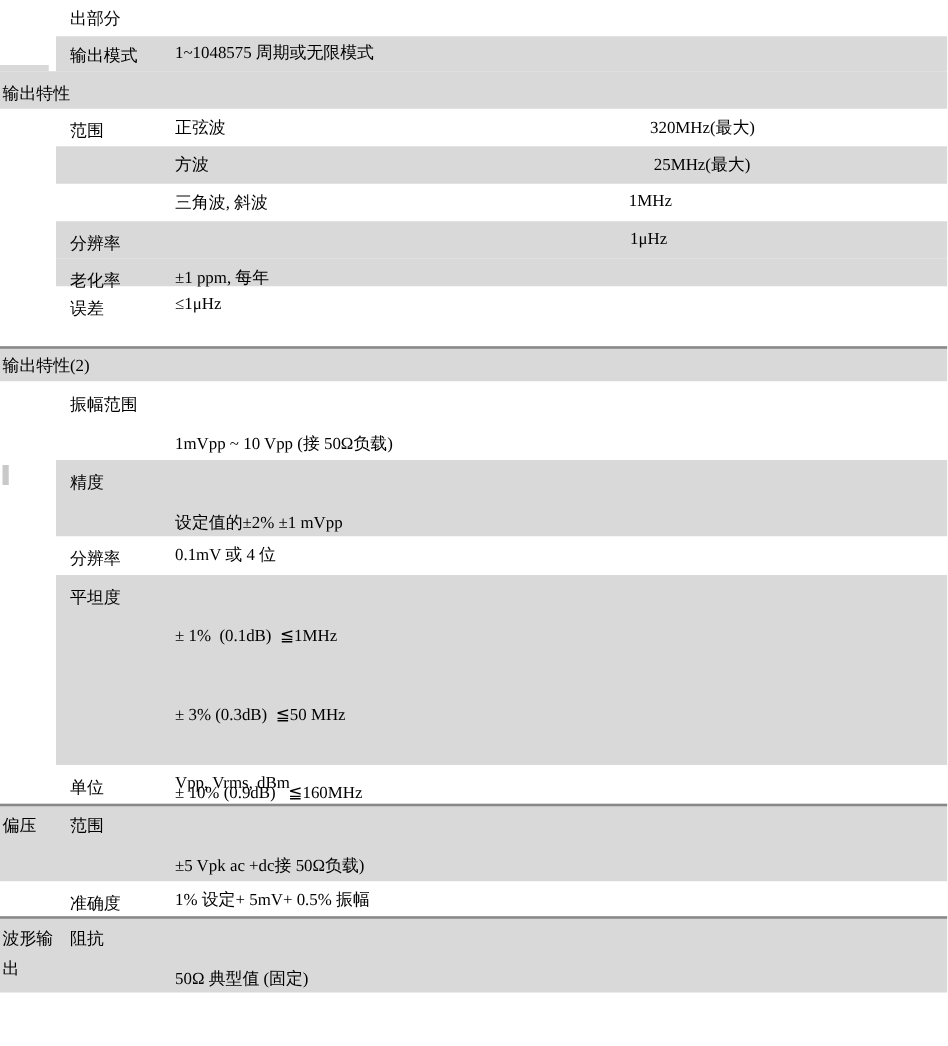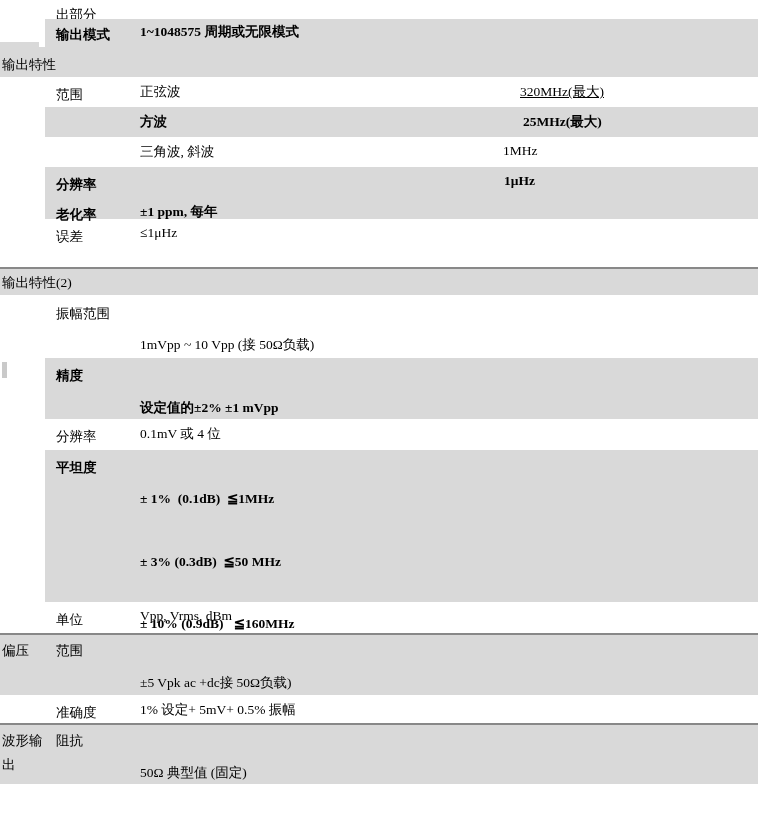--- a/index.html
+++ b/index.html
@@ -6,44 +6,44 @@
   .page{
     position:relative;
     width:758px;height:837px;
     overflow:hidden;
     font-family:"Liberation Serif","DejaVu Serif",serif;
     font-size:13.5px;
     color:#000;
     background:#ffffff;
   }
   .row{position:relative;box-sizing:border-box;width:758px;}
-  .shade-partial{background:linear-gradient(90deg, transparent 45px, #d9d9d9 45px);font-weight:bold;}
+  .shade-partial{background:linear-gradient(90deg, transparent 45px, #d9d9d9 45px);}
   .shade-full{background:#d9d9d9;}
   .divider{border-top:2px solid #888888;}
   .c1{position:absolute;left:2px;width:43px;line-height:24px;}
   .c2{position:absolute;left:56px;width:64px;line-height:24px;}
   .c3{position:absolute;left:140px;white-space:pre;}
   .val{position:absolute;white-space:pre;}
   .v503{left:503px;}
   .v504{left:504px;}
-  .v520{left:520px;text-decoration:underline;}
+  .v520{left:520px;}
   .v523{left:523px;}
   .t3{top:3px;}.t4{top:4px;}.t6{top:6px;}.t7{top:7px;}.t2{top:2px;}
   .lines31 .ln{line-height:31px;white-space:pre;}
   .lines30 .ln{line-height:30px;white-space:pre;}
   .lines305 .ln{line-height:30.5px;white-space:pre;}
   .notch{position:absolute;left:0;top:-5px;width:39px;height:5px;background:#d9d9d9;}
   .left-artifact{position:absolute;left:2px;top:4px;width:5px;height:16px;background:#c9c9c9;}
 </style>
 </head>
 <body>
 
 <div class="page">
 
-  <div class="row" style="height:19px">
+  <div class="row" style="height:29px">
     <span class="c2 t3" style="width:120px">出部分</span>
   </div>
 
   <div class="row shade-partial" style="height:28px">
     <span class="c2 t4">输出模式</span>
     <span class="c3 t4">1~1048575 周期或无限模式</span>
   </div>
 
   <div class="row shade-full" style="height:30px">
     <span class="notch"></span>

